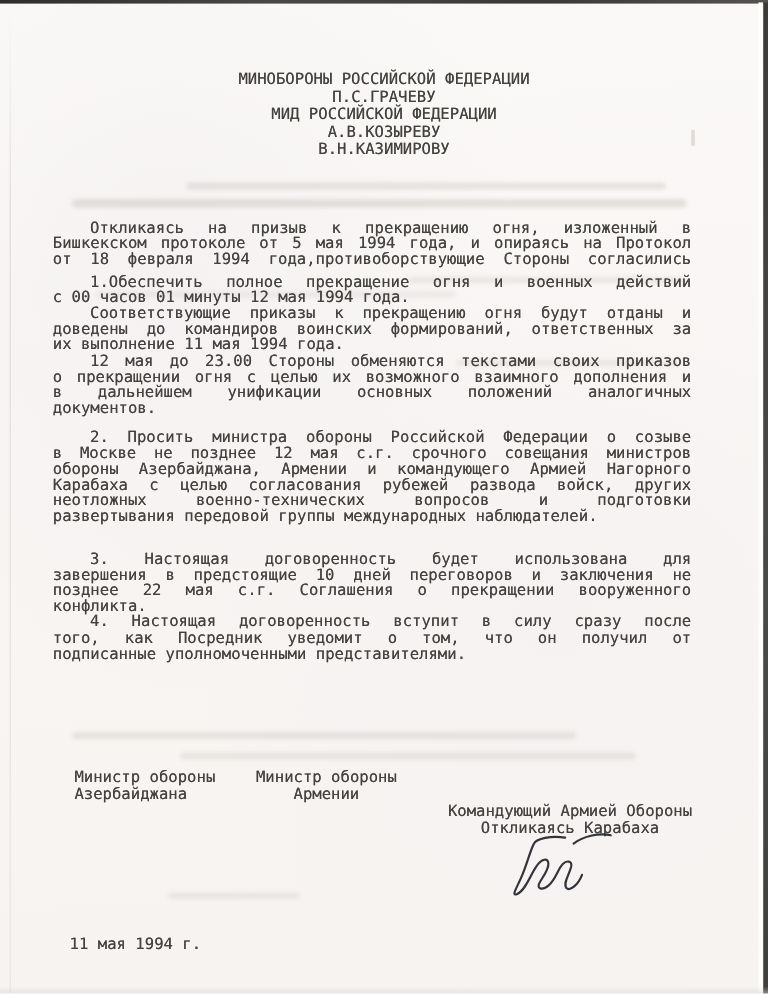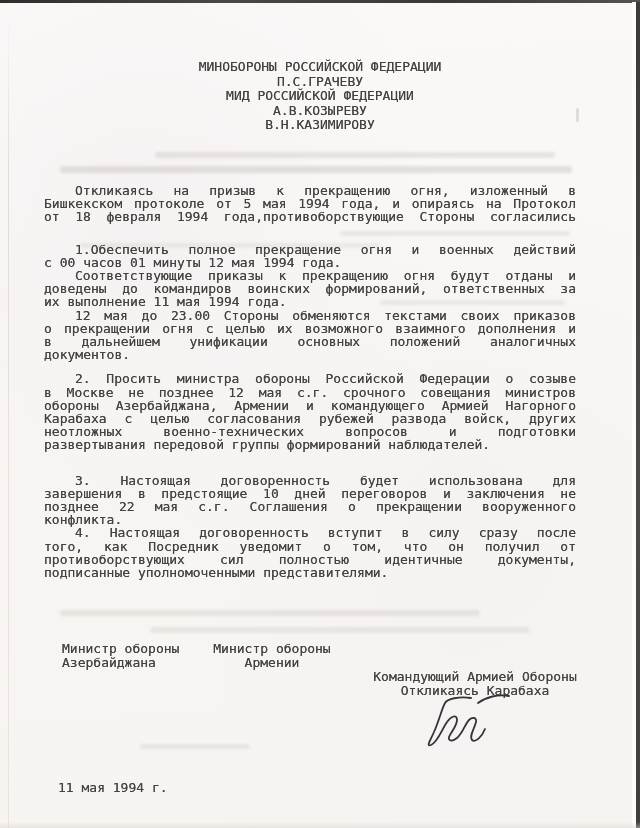--- a/index.html
+++ b/index.html
@@ -96,53 +96,52 @@
     <div>А.В.КОЗЫРЕВУ</div>
     <div>В.Н.КАЗИМИРОВУ</div>
   </div>
 
   <div class="doc-body tw">
       <div class="para">
         <div class="tline just ind">Откликаясь на призыв к прекращению огня, изложенный в</div>
         <div class="tline just">Бишкекском протоколе от 5 мая 1994 года, и опираясь на Протокол</div>
         <div class="tline just">от 18 февраля 1994 года,противоборствующие Стороны согласились</div>
       </div>
-      <div class="para" style="margin-top: 19px;">
+      <div class="para" style="margin-top: 5px;">
         <div class="tline just ind">1.Обеспечить полное прекращение огня и военных действий</div>
         <div class="tline">с 00 часов 01 минуты 12 мая 1994 года.</div>
       </div>
       <div class="para">
         <div class="tline just ind">Соответствующие приказы к прекращению огня будут отданы и</div>
         <div class="tline just">доведены до командиров воинских формирований, ответственных за</div>
         <div class="tline">их выполнение 11 мая 1994 года.</div>
       </div>
       <div class="para">
         <div class="tline just ind">12 мая до 23.00 Стороны обменяются текстами своих приказов</div>
         <div class="tline just">о прекращении огня с целью их возможного взаимного дополнения и</div>
         <div class="tline just">в дальнейшем унификации основных положений аналогичных</div>
         <div class="tline">документов.</div>
       </div>
       <div class="para" style="margin-top: 11px;">
         <div class="tline just ind">2. Просить министра обороны Российской Федерации о созыве</div>
         <div class="tline just">в Москве не позднее 12 мая с.г. срочного совещания министров</div>
         <div class="tline just">обороны Азербайджана, Армении и командующего Армией Нагорного</div>
         <div class="tline just">Карабаха с целью согласования рубежей развода войск, других</div>
         <div class="tline just">неотложных военно-технических вопросов и подготовки</div>
-        <div class="tline">развертывания передовой группы формирований наблюдателей.</div>
+        <div class="tline">развертывания передовой группы международных наблюдателей.</div>
       </div>
       <div class="para" style="margin-top: 22px;">
         <div class="tline just ind">3. Настоящая договоренность будет использована для</div>
         <div class="tline just">завершения в предстоящие 10 дней переговоров и заключения не</div>
         <div class="tline just">позднее 22 мая с.г. Соглашения о прекращении вооруженного</div>
         <div class="tline">конфликта.</div>
       </div>
       <div class="para">
         <div class="tline just ind">4. Настоящая договоренность вступит в силу сразу после</div>
         <div class="tline just">того, как Посредник уведомит о том, что он получил от</div>
-        <div class="tline just">противоборствующих сил полностью идентичные документы,</div>
         <div class="tline">подписанные уполномоченными представителями.</div>
       </div>
     </div>
 
   <div class="sig-row tw">
     <div class="sig-col c1">
       <div>Министр обороны</div>
       <div>Азербайджана</div>
     </div>
     <div class="sig-col c2">

